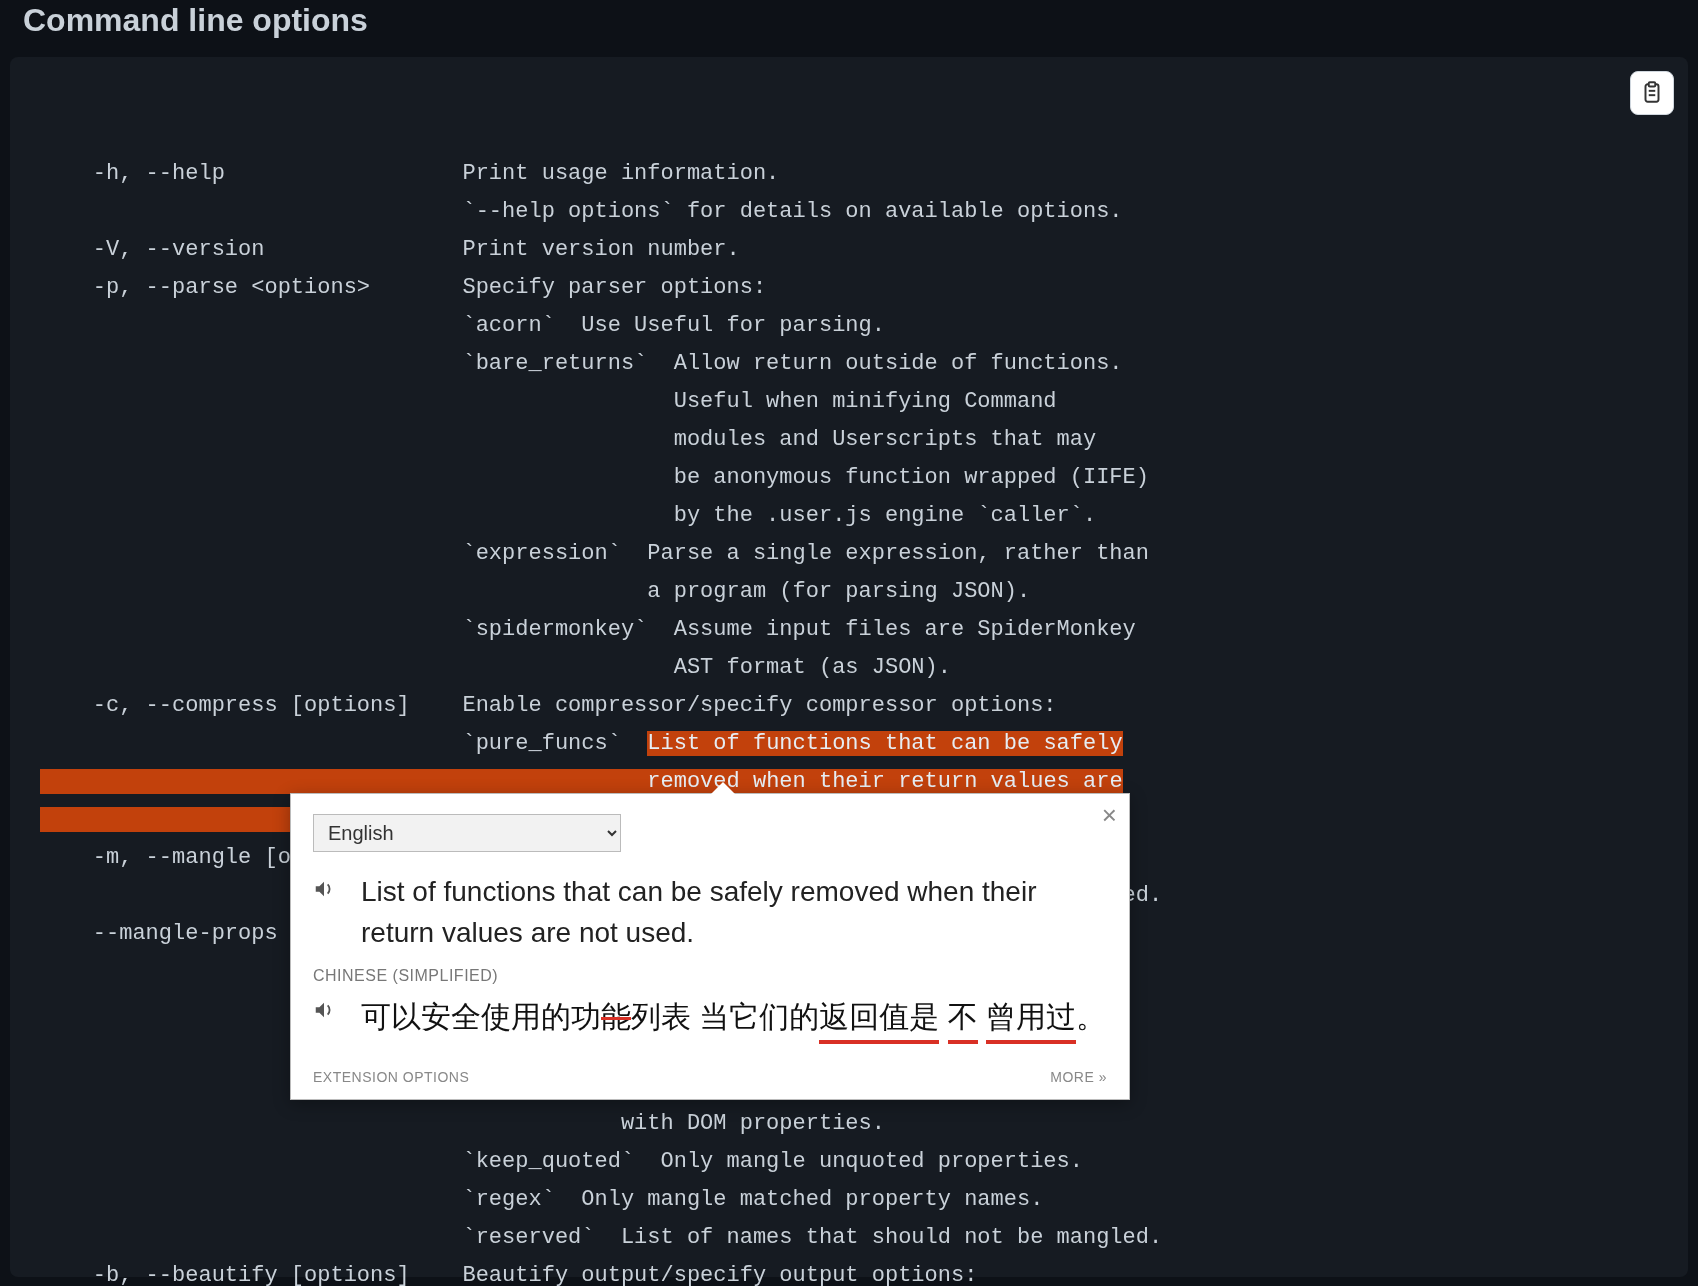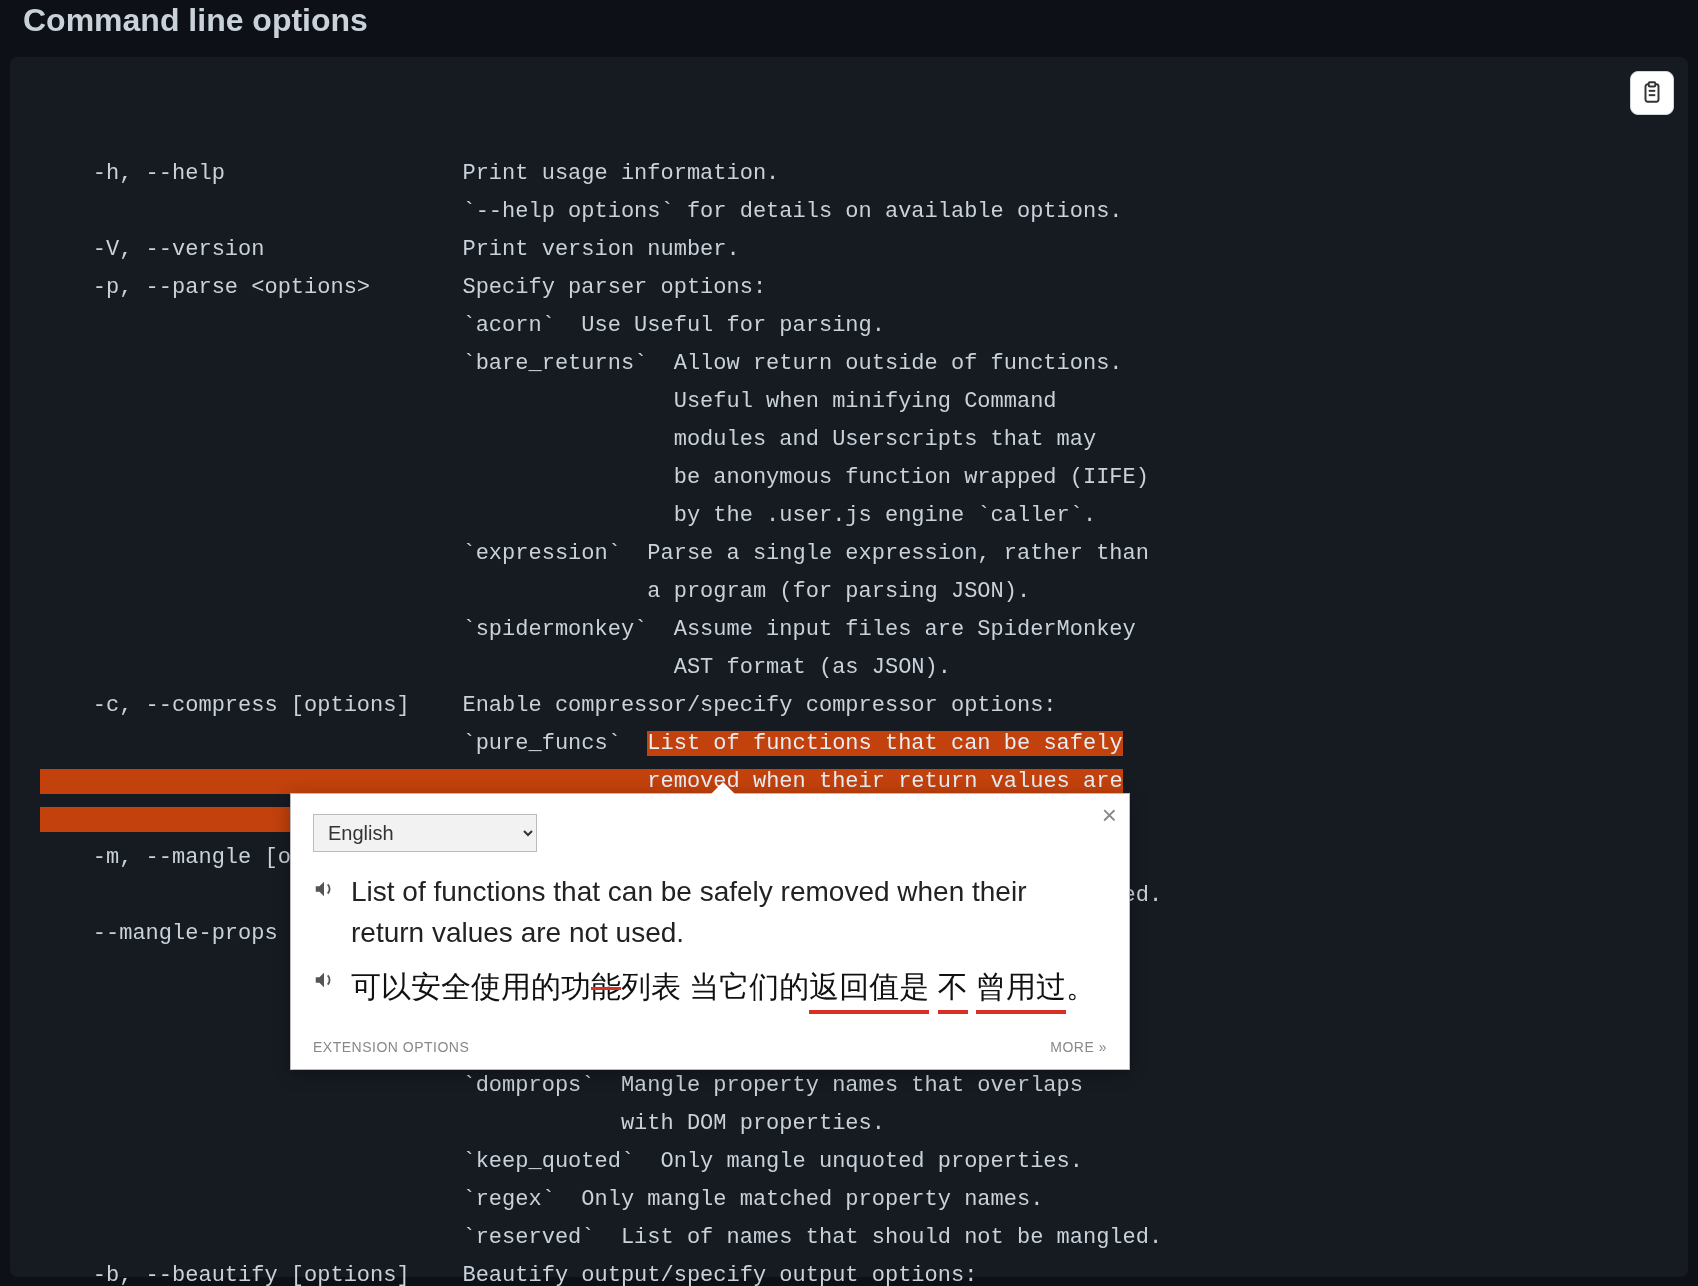--- a/index.html
+++ b/index.html
@@ -78,30 +78,30 @@
     top: 8px;
     right: 12px;
     font-size: 26px;
     color: #888;
     cursor: pointer;
     line-height: 1;
   }
   .popup select {
     font-size: 20px;
     padding: 6px 10px;
-    width: 224px;
+    width: 308px;
     background: #f2f2f2;
     border: 1px solid #bbb;
     color: #333;
     margin-bottom: 14px;
   }
   .popup .row {
     display: flex;
     align-items: flex-start;
-    gap: 16px;
+    gap: 26px;
     margin: 6px 0 10px 0;
   }
   .popup .speaker {
     flex: 0 0 auto;
     margin-top: 6px;
     color: #555;
     cursor: pointer;
   }
   .popup .src-text {
     font-size: 28px;
@@ -193,20 +193,21 @@
   </select>
   <div class="row">
     <span class="speaker">
       <svg width="22" height="22" viewBox="0 0 24 24" fill="#555">
           <path d="M3 9v6h4l5 5V4L7 9H3z"></path>
           <path d="M16 7a7 7 0 010 10" stroke="#555" stroke-width="2" fill="none"></path>
         </svg>
     </span>
     <div class="src-text">List of functions that can be safely removed when their return values are not used.</div>
   </div>
+  <div class="label">CHINESE (SIMPLIFIED)</div>
   <div class="row">
     <span class="speaker">
       <svg width="22" height="22" viewBox="0 0 24 24" fill="#555">
           <path d="M3 9v6h4l5 5V4L7 9H3z"></path>
           <path d="M16 7a7 7 0 010 10" stroke="#555" stroke-width="2" fill="none"></path>
         </svg>
     </span>
     <div class="tgt-text">
       <span>可以安全使用的功</span><span class="strike">能</span><span>列表 当它们的</span><span class="uline">返回值是</span><span> </span><span class="uline">不</span> <span class="uline">曾用过</span><span>。</span>
     </div>

